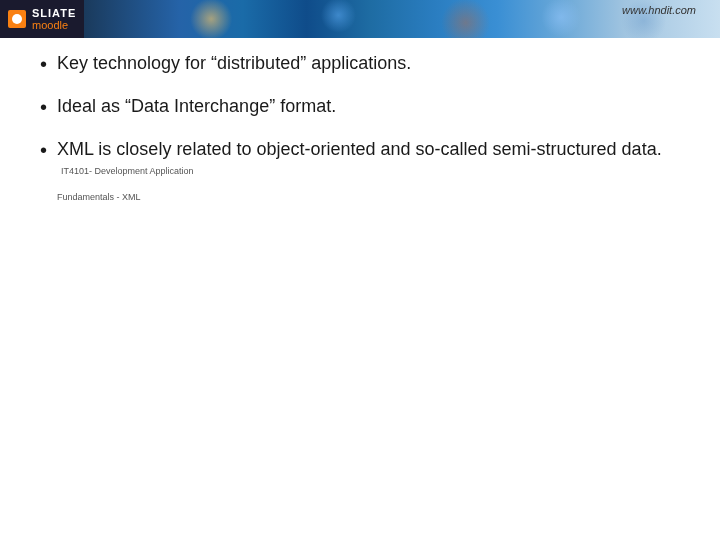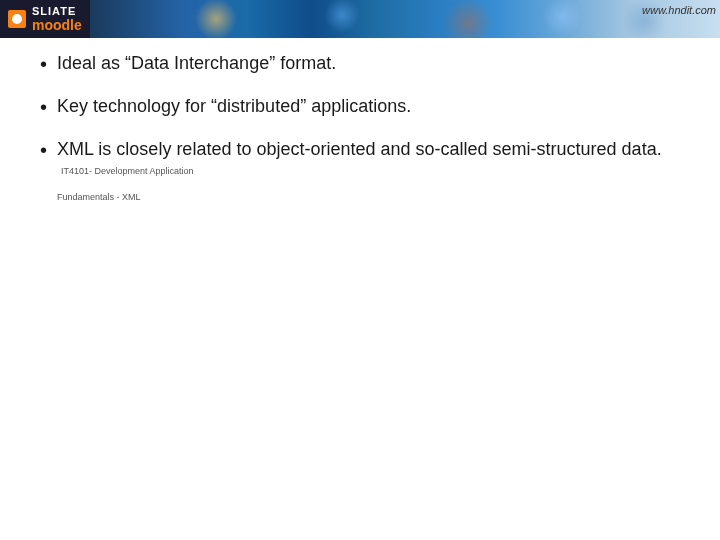--- a/index.html
+++ b/index.html
@@ -40,22 +40,22 @@
 
     .logo-sliate {
       color: #fff;
       font-size: 11px;
       font-weight: bold;
       letter-spacing: 1px;
     }
 
     .logo-moodle {
       color: #f98012;
-      font-size: 14px;
-      font-weight: bold;
+      font-size: 11px;
+      font-weight: normal;
     }
 
     .header-images {
       flex: 1;
       height: 100%;
       background: linear-gradient(
         90deg,
         #1a3a5c 0%,
         #2563a8 15%,
         #1a6ba8 25%,
@@ -79,21 +79,21 @@
         radial-gradient(ellipse 30px 30px at 20% 50%, rgba(255,200,100,0.6) 0%, transparent 70%),
         radial-gradient(ellipse 25px 25px at 40% 40%, rgba(100,180,255,0.5) 0%, transparent 70%),
         radial-gradient(ellipse 35px 35px at 60% 60%, rgba(200,100,50,0.4) 0%, transparent 70%),
         radial-gradient(ellipse 28px 28px at 75% 45%, rgba(150,200,255,0.5) 0%, transparent 70%),
         radial-gradient(ellipse 32px 32px at 88% 55%, rgba(100,150,200,0.4) 0%, transparent 70%);
     }
 
     .website-text {
       position: absolute;
       top: 4px;
-      right: 4px;
+      right: 24px;
       font-size: 11px;
       color: #333;
       font-style: italic;
     }
 
     
     .content {
       padding: 12px 40px 12px 40px;
       position: relative;
     }
@@ -149,24 +149,24 @@
   </div>
   <div class="header-images">
     <span class="website-text">www.hndit.com</span>
   </div>
 </div>
 
 <div class="content">
 
   <ul class="bullet-list">
     <li>
-      <span class="bullet-text">Ideal as “Data Interchange” format.</span>
+      <span class="bullet-text">Key technology for “distributed” applications.</span>
     </li>
     <li>
-      <span class="bullet-text">Key technology for “distributed” applications.</span>
+      <span class="bullet-text">Ideal as “Data Interchange” format.</span>
     </li>
     <li>
       <span class="bullet-text">
         <span>XML is closely related to object-oriented and so-called semi-structured data.</span>
         <span style="font-size:9px;color:#555;vertical-align:super;margin-left:4px;">
           <span>IT4101- Development Application</span><br>
           <span>Fundamentals - XML</span>
         </span>
       </span>
     </li>

